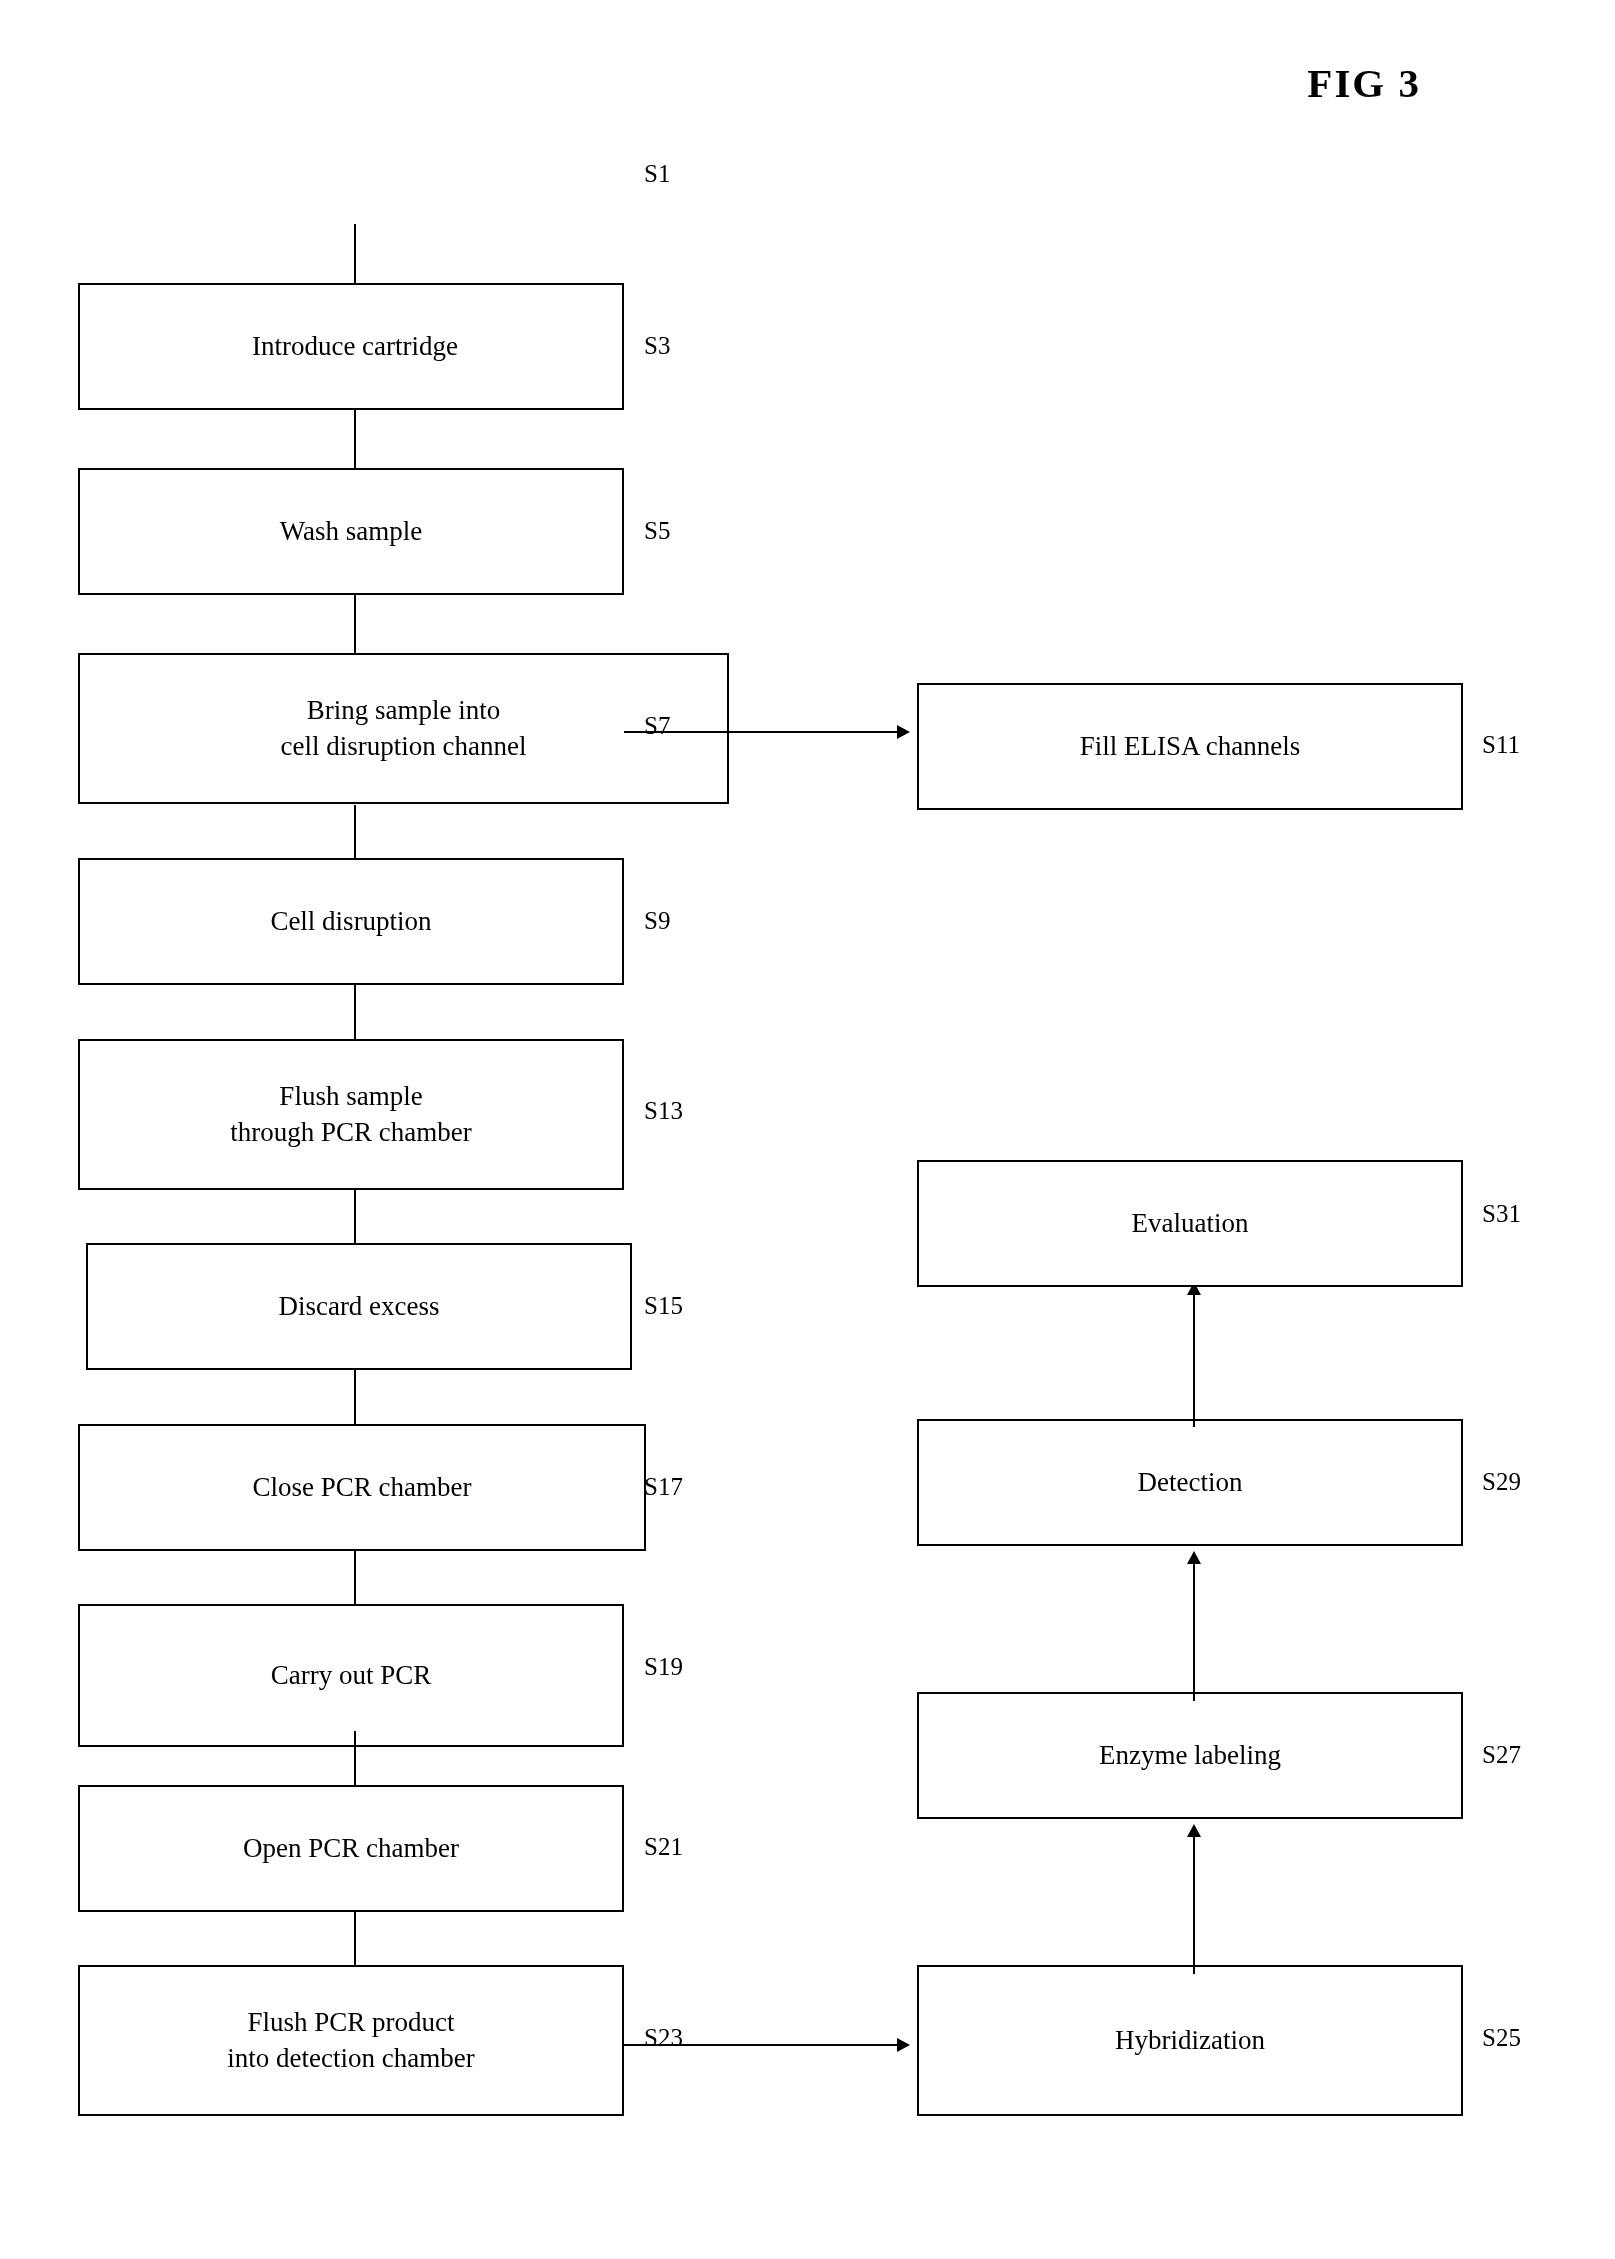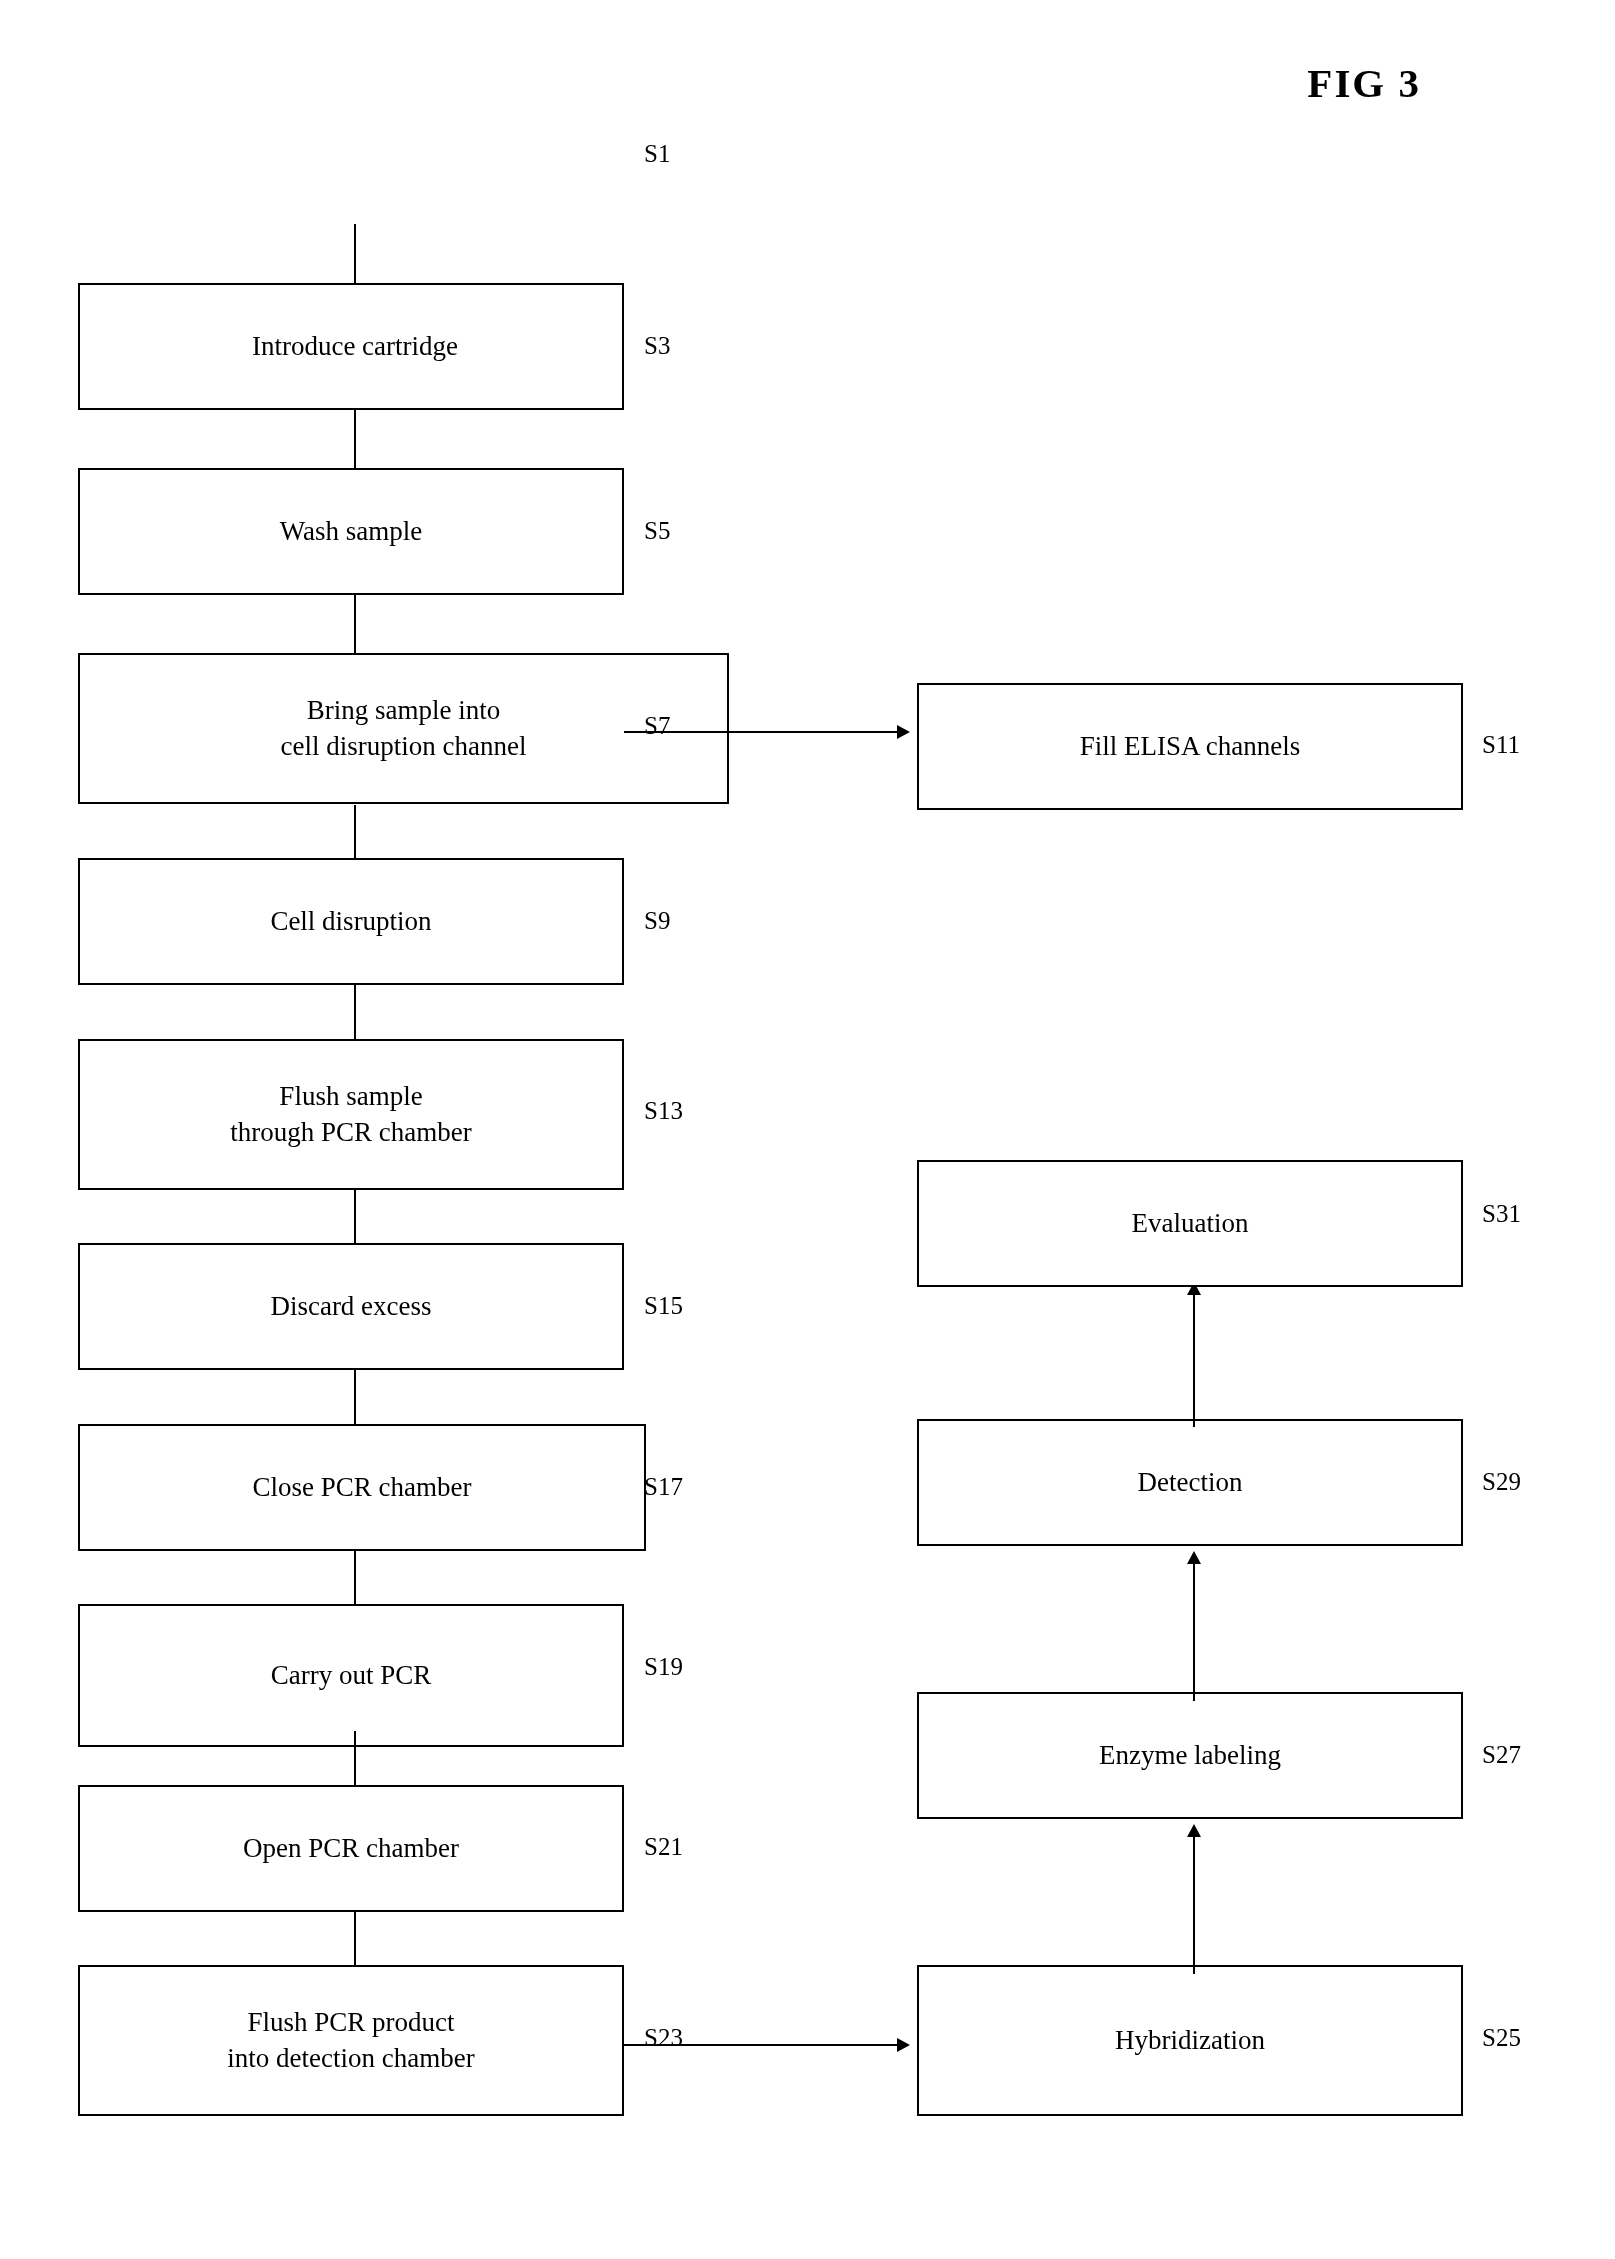--- a/index.html
+++ b/index.html
@@ -96,21 +96,21 @@
       font-size: 25px;
     }
   </style>
 </head>
 <body>
 
 <div class="page">
 
   <div class="fig-title">FIG 3</div>
 
-  <div class="step-label" style="left:644px; top:140px;">S1</div>
+  <div class="step-label" style="left:644px; top:160px;">S1</div>
 
   <div class="arrow-down" style="left:348px; top:224px;">
     <div class="arrow-line-v" style="height:59px;"></div>
     <div class="arrow-head-down"></div>
   </div>
 
   <div class="flow-box" style="left:78px; top:283px; width:546px; height:127px;padding-left:8px;">
     <span>Introduce cartridge</span>
   </div>
   <div class="step-label" style="left:644px; top:332px;">S3</div>
@@ -160,21 +160,21 @@
     <span style="white-space:pre-line;">Flush sample
 through PCR chamber</span>
   </div>
   <div class="step-label" style="left:644px; top:1097px;">S13</div>
 
   <div class="arrow-down" style="left:348px; top:1190px;">
     <div class="arrow-line-v" style="height:54px;"></div>
     <div class="arrow-head-down"></div>
   </div>
 
-  <div class="flow-box" style="left:78px; top:1243px; width:546px; height:127px;">
+  <div class="flow-box" style="left:86px; top:1243px; width:546px; height:127px;">
     <span>Discard excess</span>
   </div>
   <div class="step-label" style="left:644px; top:1292px;">S15</div>
 
   <div class="arrow-down" style="left:348px; top:1370px;">
     <div class="arrow-line-v" style="height:54px;"></div>
     <div class="arrow-head-down"></div>
   </div>
 
   <div class="flow-box" style="left:78px; top:1424px; width:568px; height:127px;">

